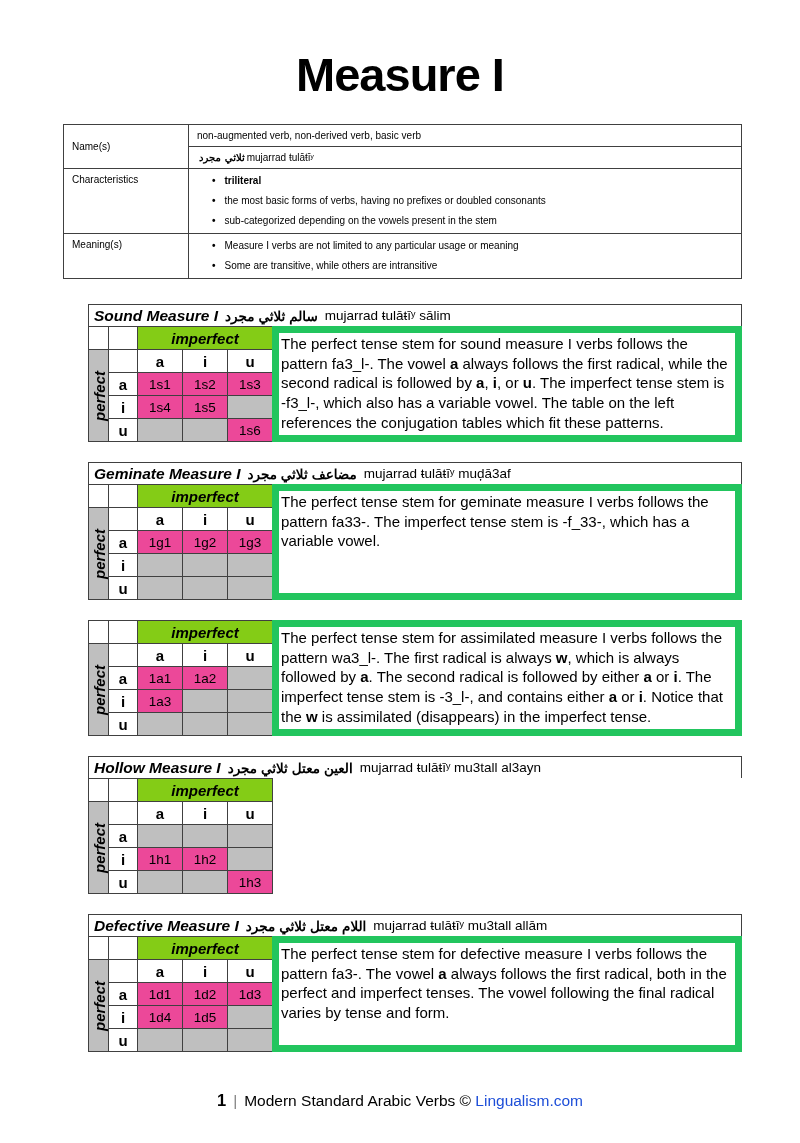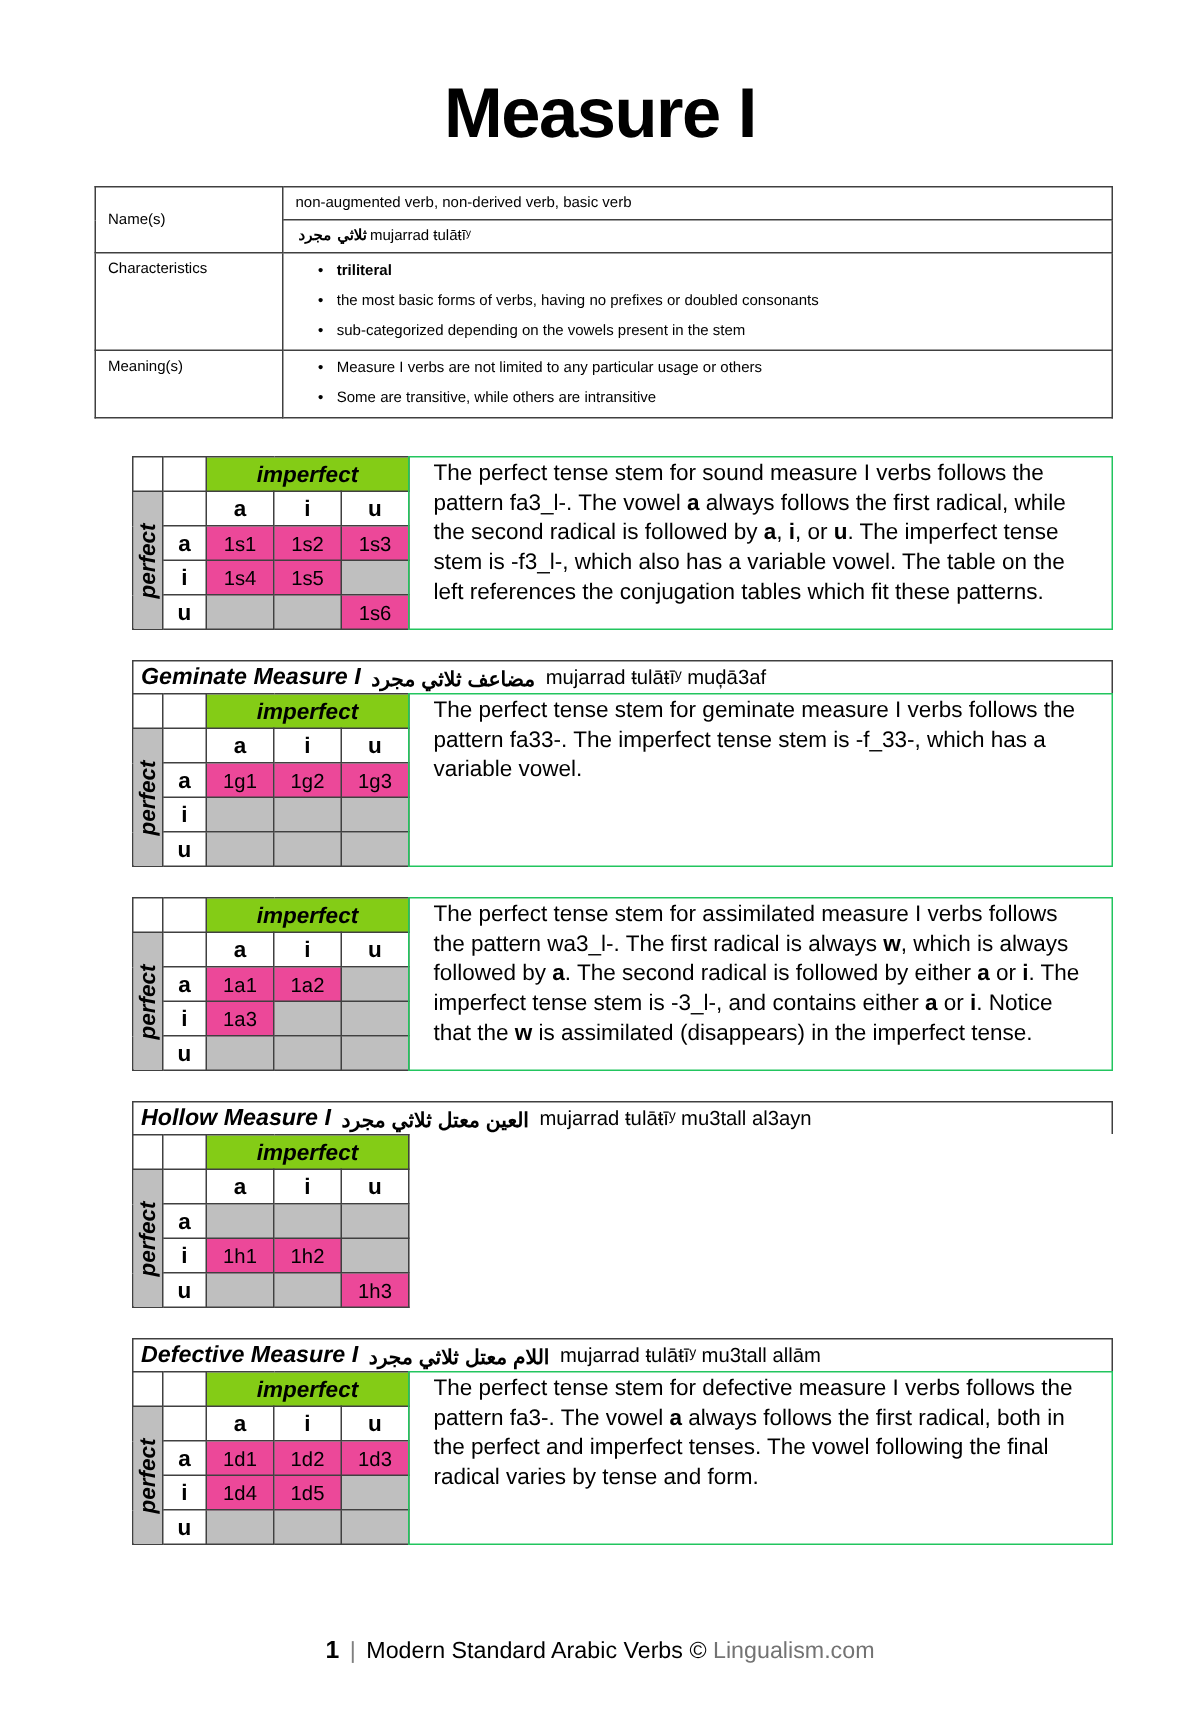--- a/index.html
+++ b/index.html
@@ -46,22 +46,22 @@
   .rowlab, .collab { font-weight: 700; font-size: 15px; background: #fff; }
   .cell { font-size: 13.5px; background: #ec4899; }
   .cell.gray { background: #bfbfbf; }
   .perfect-cell { background: #bfbfbf; position: relative; }
   .perfect-label {
     position: absolute; left: 50%; top: 50%;
     transform: translate(-50%,-50%) rotate(-90deg);
     font-weight: 700; font-style: italic; font-size: 15px; white-space: nowrap;
   }
   .desc {
-    flex: 1 1 auto; border: 1px solid #22c55e; margin-left: -1px;
-    padding: 1px 16px 2px; font-size: 15px; line-height: 19.7px;
+    flex: 1 1 auto; border: 7px solid #22c55e; margin-left: -1px;
+    padding: 1px 2px 2px; font-size: 15px; line-height: 19.7px;
   }
   
   .footer {
     position: absolute; bottom: 33px; left: 0; width: 100%;
     text-align: center; font-size: 15.5px;
   }
   .footer .pagenum { font-weight: 700; font-size: 16.5px; }
   .footer .sep { color: #7f7f7f; margin: 0 7px; font-weight: 300; }
   .footer a.site-link { text-decoration: none; }
 </style>
@@ -88,30 +88,35 @@
         <li><b>triliteral</b></li>
         <li>the most basic forms of verbs, having no prefixes or doubled consonants</li>
         <li>sub-categorized depending on the vowels present in the stem</li>
       </ul>
     </td>
   </tr>
   <tr>
     <td class="label-cell">Meaning(s)</td>
     <td>
       <ul class="info-ul">
-        <li>Measure I verbs are not limited to any particular usage or others</li>
+        <li>Measure I verbs are not limited to any particular usage or meaning</li>
         <li>Some are transitive, while others are intransitive</li>
       </ul>
     </td>
   </tr>
 </tbody>
   </table>
 
 <div class="sections" id="sections">
   <section class="measure-section">
+    <div class="sec-header">
+      <span class="sec-title">Sound Measure I</span>
+      <span class="sec-arabic"><span class="ar-w">مجرد</span><span class="ar-w">ثلاثي</span><span class="ar-w">سالم</span></span>
+      <span class="sec-translit">mujarrad ŧulāŧīʸ sālim</span>
+    </div>
     <div class="sec-body">
       <table class="vowel-grid">
         <tbody>
             <tr>
           <td class="col-perfect"></td>
           <td class="col-rowlab"></td>
           <td class="imperfect-hdr col-data" colspan="3">imperfect</td>
         </tr>
         <tr>
           <td class="perfect-cell col-perfect" rowspan="4">
@@ -324,14 +329,14 @@
         </tr>
       </tbody>
         </table>
       <div class="desc">The perfect tense stem for defective measure I verbs follows the pattern fa3-. The vowel <b>a</b> always follows the first radical, both in the perfect and imperfect tenses. The vowel following the final radical varies by tense and form.</div>
     </div>
   </section>
 </div>
 
 <div class="footer">
   <span class="pagenum">1</span><span class="sep">|</span><span>Modern Standard Arabic Verbs ©</span>
-  <a href="#" class="site-link" style="color: #737373;">Lingualism.com</a>
+  <a href="#" class="site-link" style="color: #1d4ed8;">Lingualism.com</a>
 </div>
 
 </body></html>

